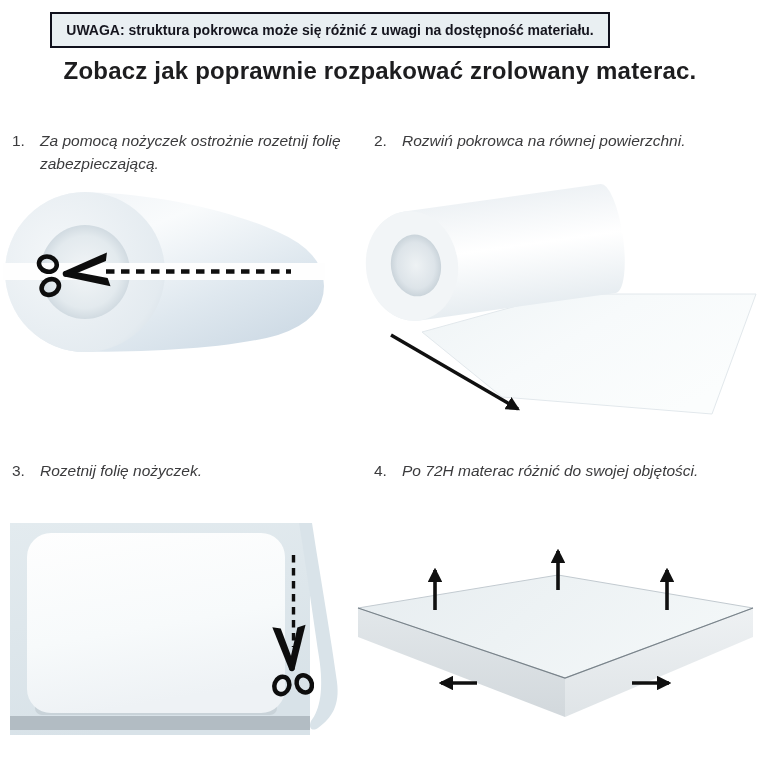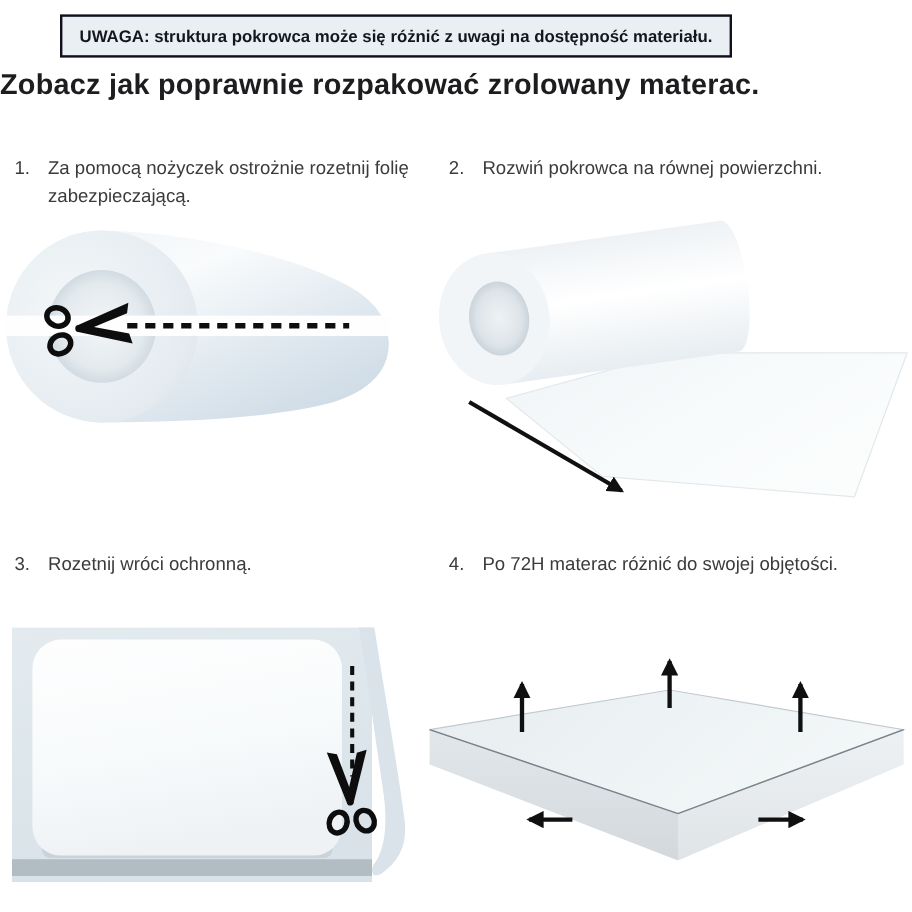--- a/index.html
+++ b/index.html
@@ -4,26 +4,26 @@
 <style>
   html,body{margin:0;padding:0;background:#ffffff;}
   .page{position:relative;width:760px;height:760px;background:#ffffff;overflow:hidden;
         font-family:"Liberation Sans",sans-serif;}
   
   .notice-wrap{position:absolute;top:12px;left:0;width:660px;text-align:center;border-radius:15px;}
   .notice{display:inline-block;box-sizing:border-box;max-width:700px;
           border:2px solid #10101c;background:#e9eff2;color:#15151e;
           font-size:14px;font-weight:bold;padding:7px 14px;line-height:18px;}
   
-  .title{position:absolute;top:57px;left:0;width:760px;margin:0;
+  .title{position:absolute;top:57px;left:0;width:760px;margin:0;text-align:center;
          font-size:24px;font-weight:bold;color:#1d1d1f;letter-spacing:0.2px;}
   
   .step-label{position:absolute;display:flex;font-size:15.5px;line-height:23px;color:#3b3b3d;}
   .step-label .num{flex:0 0 28px;width:28px;}
-  .step-label .txt{flex:1;}
+  .step-label .txt{flex:1;font-style:italic;}
   .s1{left:12px;top:129px;width:330px;}
   .s2{left:374px;top:129px;width:386px;}
   .s3{left:12px;top:459px;width:330px;}
   .s4{left:374px;top:459px;width:386px;}
   
   .il{position:absolute;}
   .il svg{display:block;}
   .il1{left:2px;top:190px;}
   .il2{left:358px;top:166px;}
   .il3{left:5px;top:517px;}
@@ -45,21 +45,21 @@
   <div class="step-label s1">
     <span class="num">1.</span>
     <span class="txt">Za pomocą nożyczek ostrożnie rozetnij folię zabezpieczającą.</span>
   </div>
   <div class="step-label s2">
     <span class="num">2.</span>
     <span class="txt">Rozwiń pokrowca na równej powierzchni.</span>
   </div>
   <div class="step-label s3">
     <span class="num">3.</span>
-    <span class="txt">Rozetnij wróci ochronną.</span>
+    <span class="txt">Rozetnij folię nożyczek.</span>
   </div>
   <div class="step-label s4">
     <span class="num">4.</span>
     <span class="txt">Po 72H materac różnić do swojej objętości.</span>
   </div>
 
   <div class="il il1">
     <svg width="340" height="170" viewBox="0 0 340 170">
       <defs>
         <linearGradient id="g1body" x1="0" y1="0" x2="0.85" y2="1">

